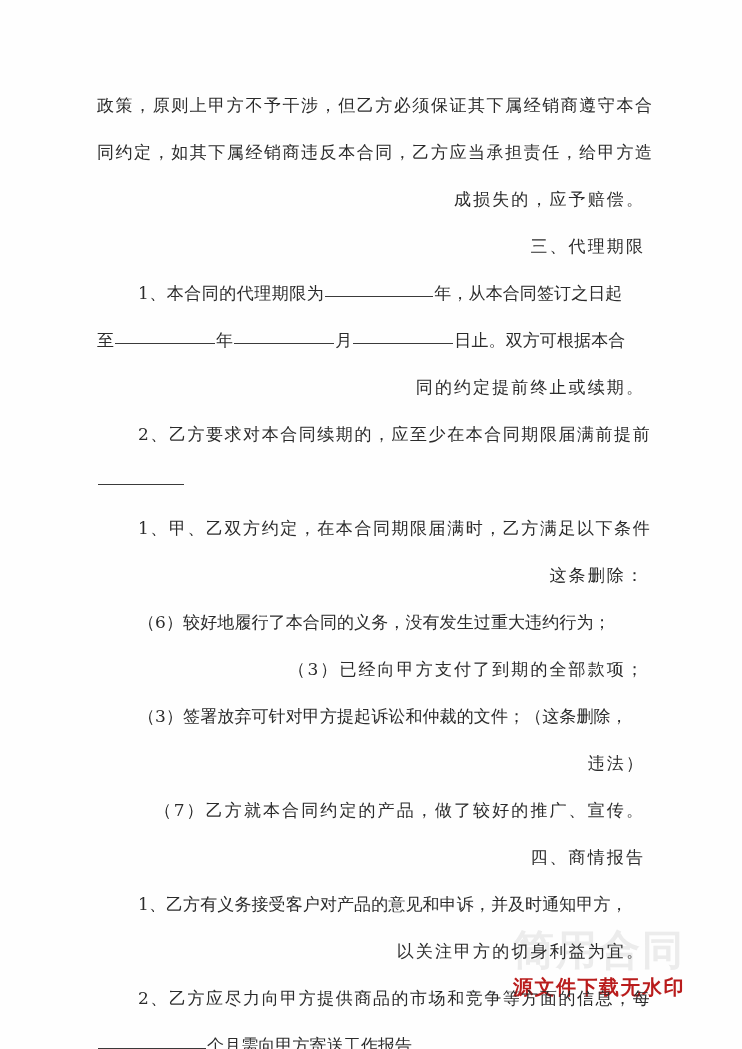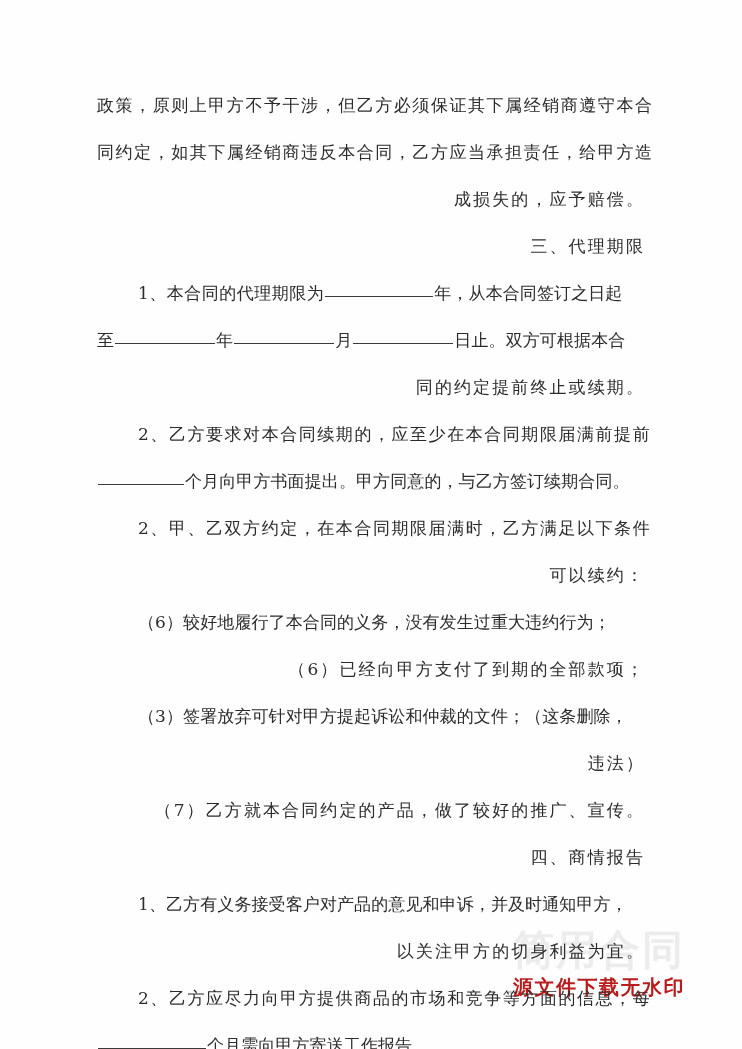--- a/index.html
+++ b/index.html
@@ -111,28 +111,28 @@
     <div class="line indent tight">
       <span class="num">1、本合同的代理期限为</span><span class="blank w-long"></span><span>年，从本合同签订之日起</span>
     </div>
     <div class="line tight">
       <span>至</span><span class="blank w-med"></span><span>年</span><span class="blank w-med"></span><span>月</span><span class="blank w-med"></span><span>日止。双方可根据本合</span>
     </div>
     <div class="line loose">同的约定提前终止或续期。</div>
 
     <div class="line indent justify">2、乙方要求对本合同续期的，应至少在本合同期限届满前提前</div>
     <div class="line tight">
-      <span class="blank w-short"></span><span>个月向甲方书面提出。甲方同意的，与乙方签订续期合同。</span>
+      <span class="blank w-short"></span>
     </div>
 
-    <div class="line indent justify">2、甲、乙双方约定，在本合同期限届满时，乙方满足以下条件</div>
-    <div class="line loose">可以续约：</div>
+    <div class="line indent justify">1、甲、乙双方约定，在本合同期限届满时，乙方满足以下条件</div>
+    <div class="line loose">这条删除：</div>
 
     <div class="line indent tight">（6）较好地履行了本合同的义务，没有发生过重大违约行为；</div>
-    <div class="line indent loose">（6）已经向甲方支付了到期的全部款项；</div>
+    <div class="line indent loose">（3）已经向甲方支付了到期的全部款项；</div>
     <div class="line indent tight">（3）签署放弃可针对甲方提起诉讼和仲裁的文件；（这条删除，</div>
     <div class="line loose">违法）</div>
     <div class="line indent loose">（7）乙方就本合同约定的产品，做了较好的推广、宣传。</div>
 
     <div class="line indent loose">四、商情报告</div>
 
     <div class="line indent tight">1、乙方有义务接受客户对产品的意见和申诉，并及时通知甲方，</div>
     <div class="line loose">以关注甲方的切身利益为宜。</div>
 
     <div class="line indent justify">2、乙方应尽力向甲方提供商品的市场和竞争等方面的信息，每</div>

